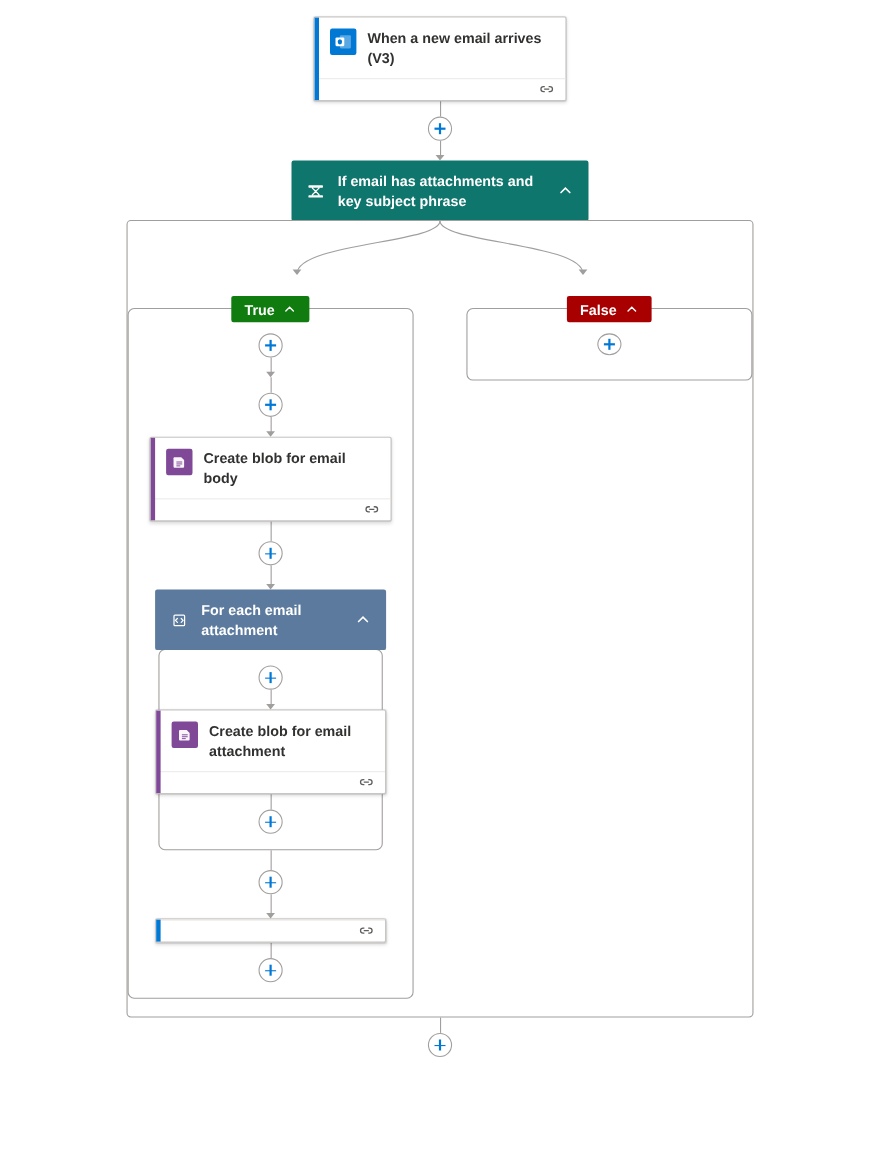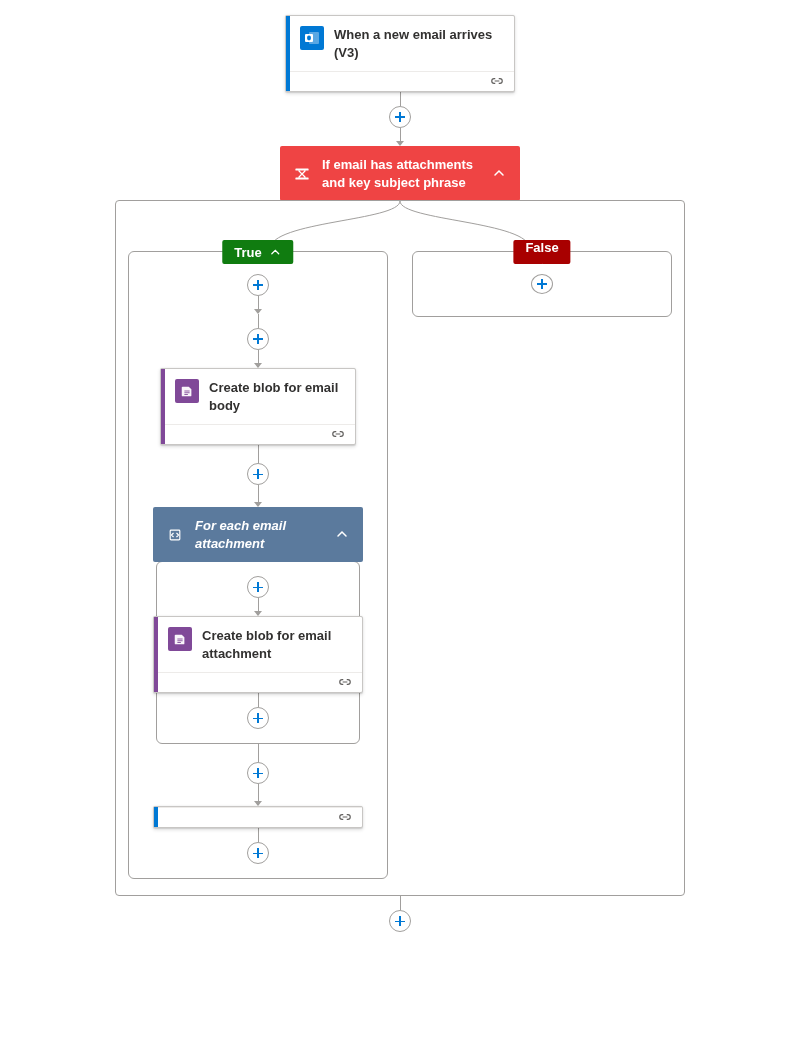--- a/index.html
+++ b/index.html
@@ -63,34 +63,34 @@
     display: flex;
     justify-content: flex-end;
     align-items: center;
     padding-right: 10px;
     color: #605e5c;
     font-size: 12px;
   }
 
   
   .scope-header {
-    width: 240px;
-    background: #ef4444;
+    width: 270px;
+    background: #0f766e;
     color: #fff;
     border-radius: 2px;
     display: flex;
     align-items: center;
     padding: 10px 12px;
     gap: 10px;
     font-weight: 600;
     font-size: 13px;
     line-height: 1.35;
     position: relative;
   }
-  .scope-header.blue { background: #5b7a9d; font-style: italic; }
+  .scope-header.blue { background: #5b7a9d; }
   .scope-header .hicon {
     width: 20px; height: 20px;
     display: flex;
     align-items: center;
     justify-content: center;
     flex-shrink: 0;
   }
   .scope-header .htxt { flex: 1; }
   .chev {
     width: 16px; height: 16px;
@@ -143,21 +143,22 @@
     flex-direction: column;
     align-items: center;
     position: relative;
   }
 
   
   .branches {
     display: flex;
     gap: 24px;
     width: 100%;
-    justify-content: center;
+    justify-content: space-between;
+    margin-top: 29px;
   }
   .branch-col {
     width: 260px;
     display: flex;
     flex-direction: column;
     align-items: center;
   }
   .branch-box {
     border: 1px solid #a19f9d;
     border-radius: 6px;
@@ -177,21 +178,21 @@
     padding: 0 12px;
     color: #fff;
     font-weight: 600;
     font-size: 13px;
     border-radius: 2px;
     display: flex;
     align-items: center;
     gap: 8px;
   }
   .branch-label.true  { background: #107c10; }
-  .branch-label.false { background: #a80000; flex-direction: column; }
+  .branch-label.false { background: #a80000; }
 
   
   .loop-box {
     border: 1px solid #a19f9d;
     border-radius: 6px;
     width: 204px;
     display: flex;
     flex-direction: column;
     align-items: center;
     padding-bottom: 14px;
@@ -284,21 +285,21 @@
           <div class="plus"></div>
           <div class="vline"></div>
           <div class="arrowhead"></div>
 
 
           <div class="vline"></div>
           <div class="plus"></div>
           <div class="vline"></div>
           <div class="arrowhead"></div>
 
-          <div class="card" style="width:196px;">
+          <div class="card" style="width:220px;">
             <div class="stripe s-blob"></div>
             <div class="card-head">
               <div class="card-icon i-blob">
                 <svg width="14" height="14" viewBox="0 0 16 16" fill="#fff">
                     <path d="M3 3h7l3 3v7a1 1 0 01-1 1H3a1 1 0 01-1-1V4a1 1 0 011-1z" fill="#fff" opacity="0.95"></path>
                     <path d="M5 8h6M5 10h6M5 12h4" stroke="#804998" stroke-width="1"></path>
                   </svg>
               </div>
               <div class="card-title">Create blob for email body</div>
             </div>

